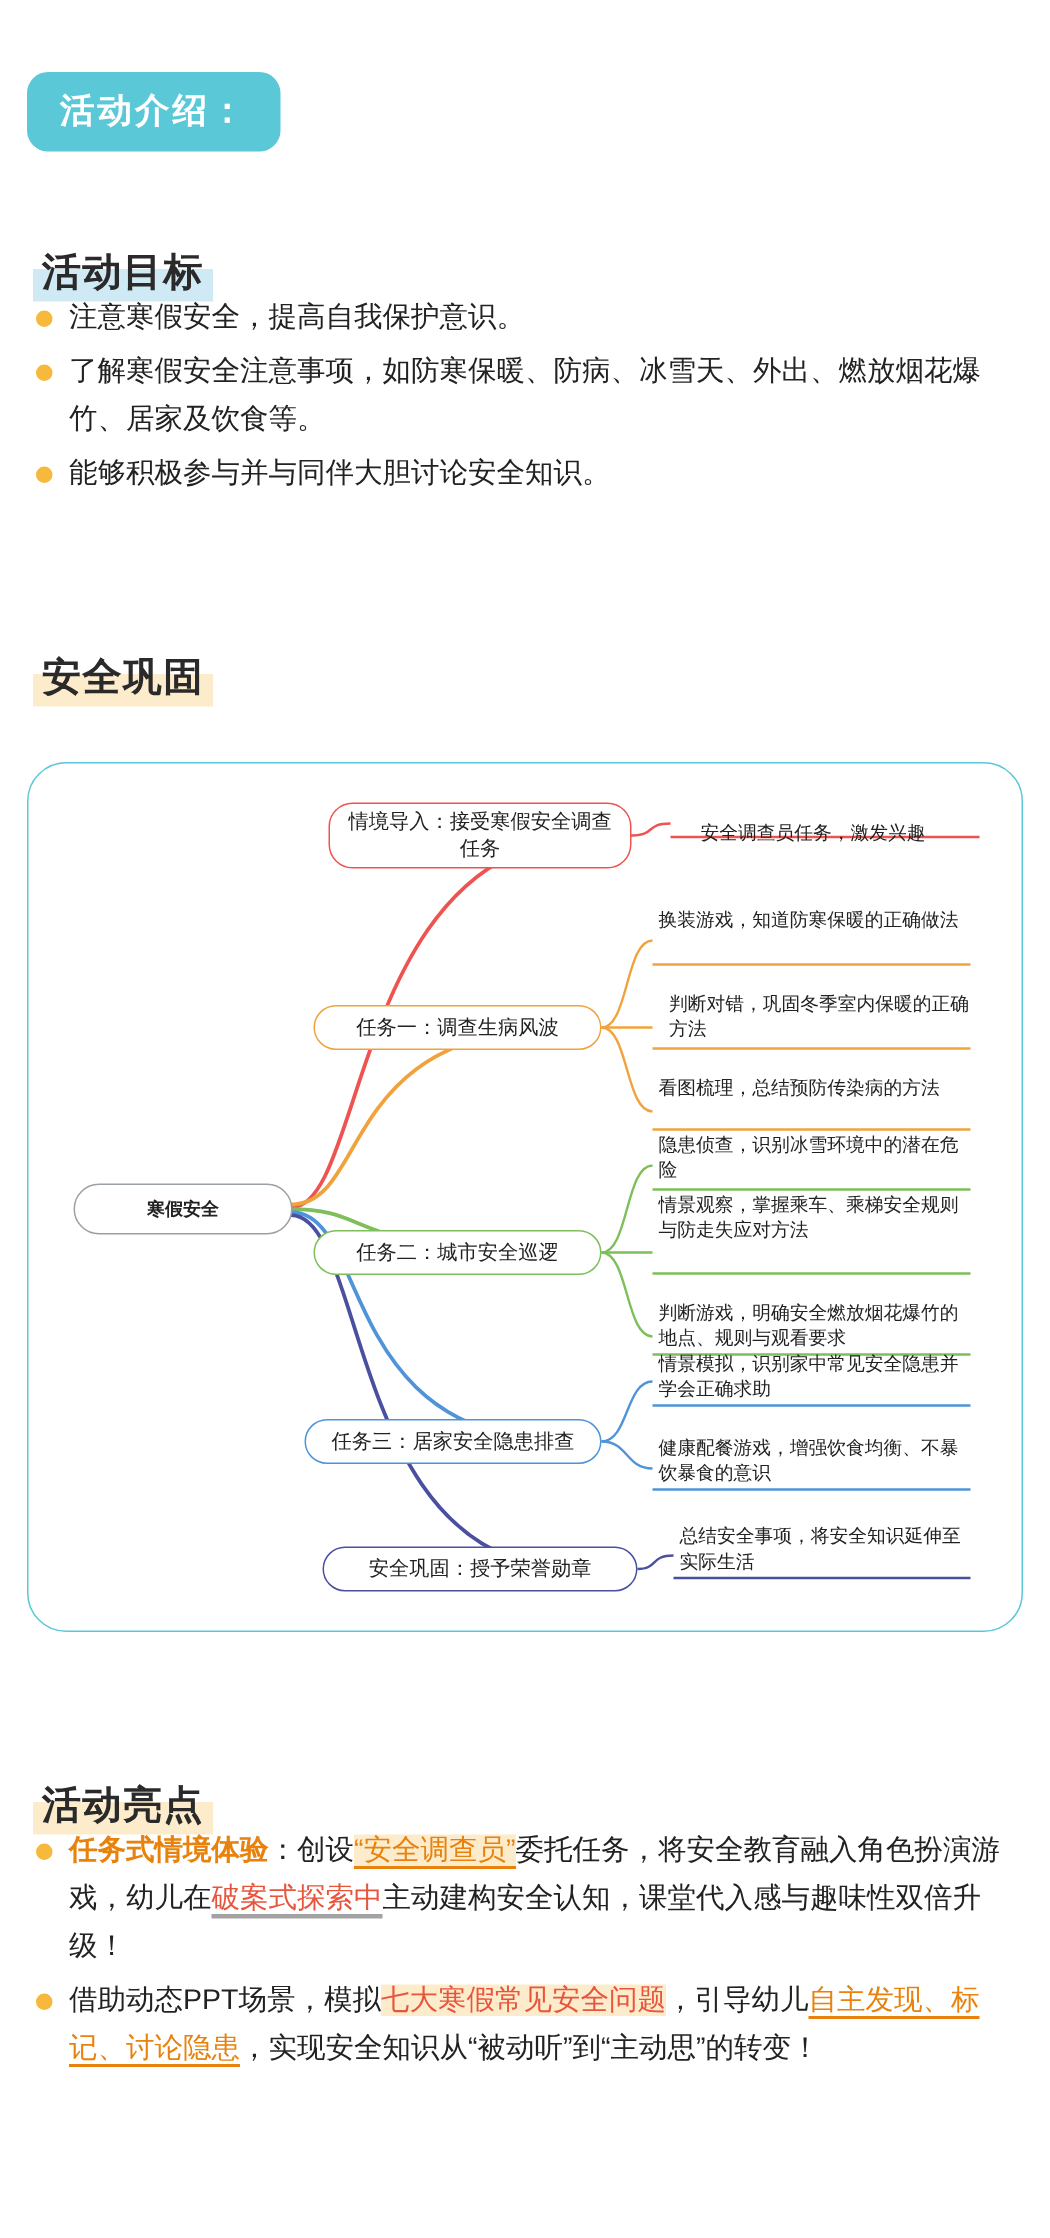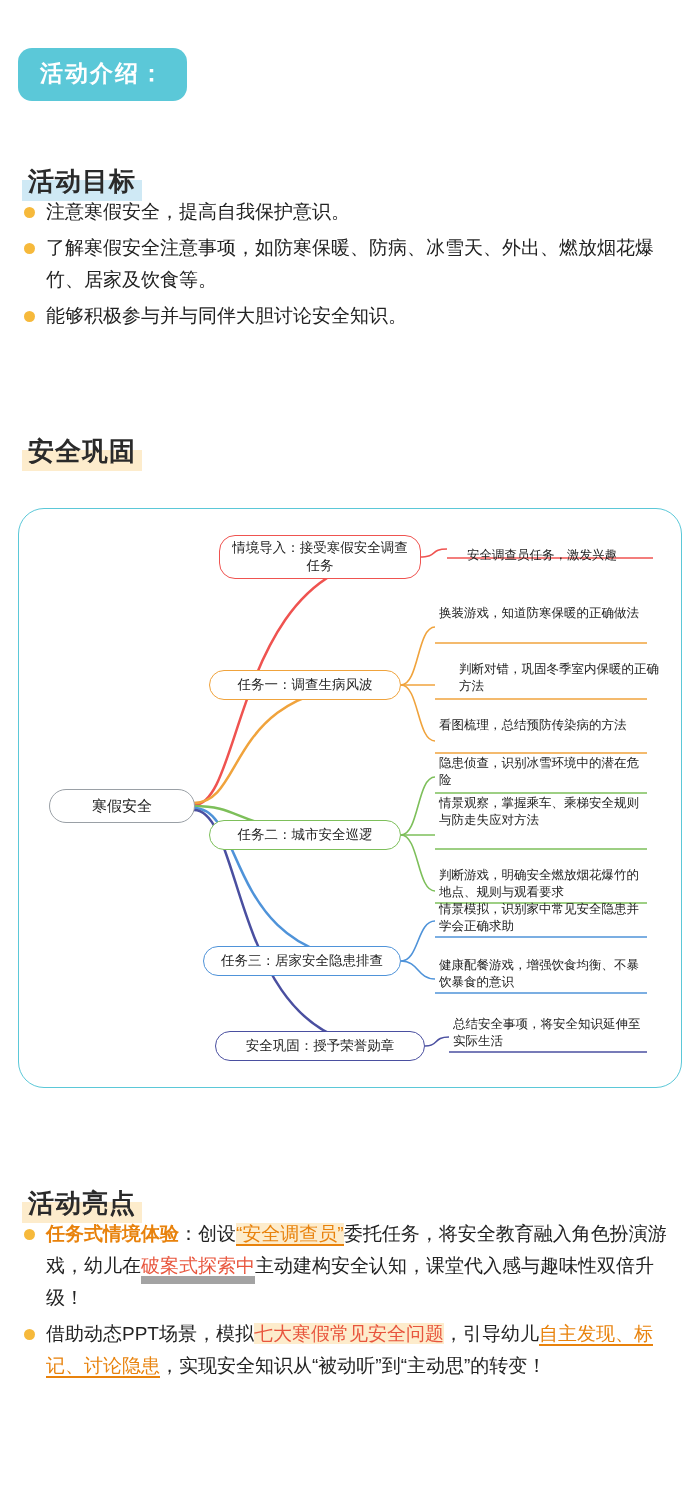--- a/index.html
+++ b/index.html
@@ -55,21 +55,21 @@
     left: 4px; top: 11px;
     width: 11px; height: 11px;
     border-radius: 50%;
     background: #f6b93b;
   }
 
   
   .mark-orange { color: #e8820c; font-weight: bold; }
   .mark-under-org { color: #e8820c; border-bottom: 2px solid #e8820c; }
   .mark-red { color: #e8553d; }
-  .mark-red-u { color: #e8553d; border-bottom: 8px solid #a3a3a3; }
+  .mark-red-u { color: #e8553d; border-bottom: 3px solid #a3a3a3; }
   .mark-hl { background: #fdeccc; }
 
   
   .flow-card {
     position: absolute;
     left: 18px; top: 508px;
     width: 664px; height: 580px;
     border: 1.5px solid #5bc8d8;
     border-radius: 26px;
     background: #fff;
@@ -84,22 +84,23 @@
     line-height: 18px;
     color: #222;
     padding: 6px 10px;
     text-align: center;
     display: flex;
     align-items: center;
     justify-content: center;
   }
   .node.root {
     border: 1.5px solid #9aa0a6;
-    font-size: 15px;
+    font-size: 12px;
     border-radius: 18px;
+    font-weight: bold;
   }
   .node.n1 { border: 1.5px solid #ef5350; }
   .node.n2 { border: 1.5px solid #f0a33c; }
   .node.n3 { border: 1.5px solid #7dbf5a; }
   .node.n4 { border: 1.5px solid #4f93d9; }
   .node.n5 { border: 1.5px solid #4a4fa0; }
 
   .leaf {
     position: absolute;
     font-size: 12.5px;
@@ -164,21 +165,21 @@
 
   <div class="node n1" style="left:200px; top:26px; width:202px; height:44px;">情境导入：接受寒假安全调查任务</div>
   <div class="node n2" style="left:190px; top:161px; width:192px; height:30px;">任务一：调查生病风波</div>
   <div class="node n3" style="left:190px; top:311px; width:192px; height:30px;">任务二：城市安全巡逻</div>
   <div class="node n4" style="left:184px; top:437px; width:198px; height:30px;">任务三：居家安全隐患排查</div>
   <div class="node n5" style="left:196px; top:522px; width:210px; height:30px;">安全巩固：授予荣誉勋章</div>
 
   <div class="leaf" style="left:446px; top:24px; width:204px;margin-top:12px;">安全调查员任务，激发兴趣</div>
 
   <div class="leaf" style="left:418px; top:94px; width:208px;">换装游戏，知道防寒保暖的正确做法</div>
-  <div class="leaf" style="left:438px; top:150px; width:208px;">判断对错，巩固冬季室内保暖的正确方法</div>
+  <div class="leaf" style="left:425px; top:150px; width:208px;">判断对错，巩固冬季室内保暖的正确方法</div>
   <div class="leaf" style="left:418px; top:206px; width:208px;">看图梳理，总结预防传染病的方法</div>
 
   <div class="leaf" style="left:418px; top:244px; width:208px;">隐患侦查，识别冰雪环境中的潜在危险</div>
   <div class="leaf" style="left:418px; top:284px; width:208px;">情景观察，掌握乘车、乘梯安全规则与防走失应对方法</div>
   <div class="leaf" style="left:418px; top:356px; width:208px;">判断游戏，明确安全燃放烟花爆竹的地点、规则与观看要求</div>
 
   <div class="leaf" style="left:418px; top:390px; width:208px;">情景模拟，识别家中常见安全隐患并学会正确求助</div>
   <div class="leaf" style="left:418px; top:446px; width:208px;">健康配餐游戏，增强饮食均衡、不暴饮暴食的意识</div>
 
   <div class="leaf" style="left:432px; top:505px; width:196px;">总结安全事项，将安全知识延伸至实际生活</div>

